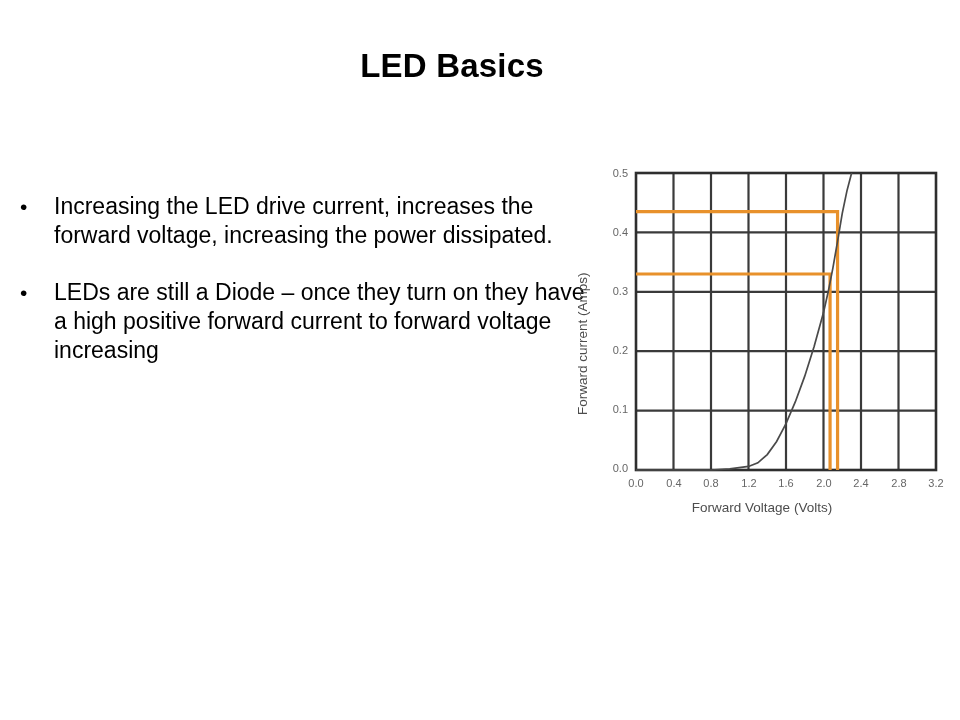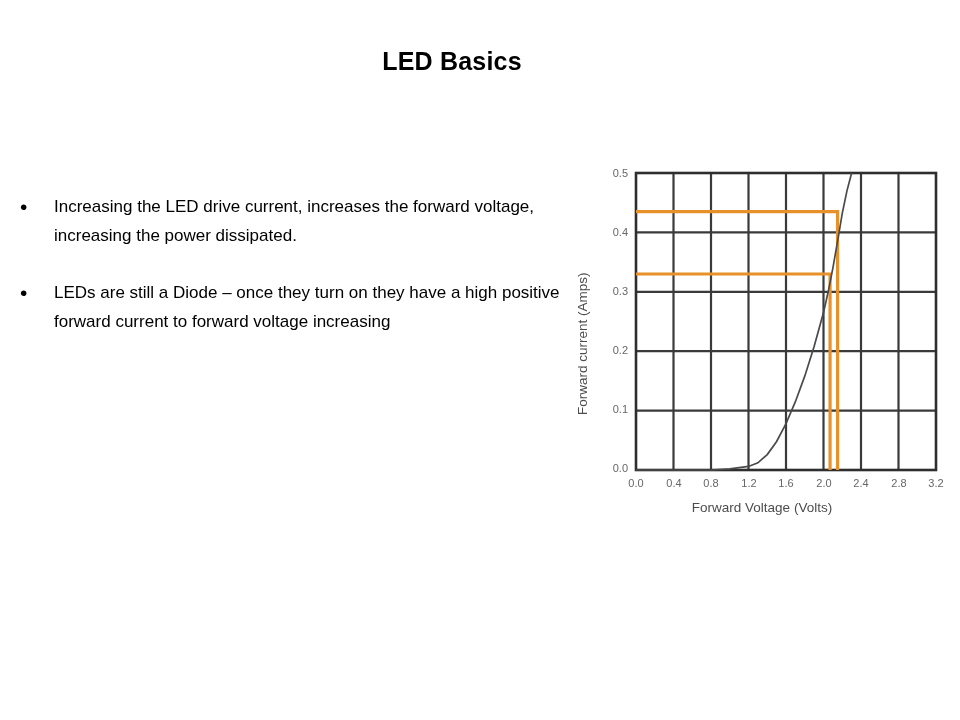--- a/index.html
+++ b/index.html
@@ -17,21 +17,21 @@
     color: #000000;
   }
 
   
   #slide-title {
     position: absolute;
     left: 0;
     top: 47px;
     width: 904px;
     text-align: center;
-    font-size: 25px;
+    font-size: 33px;
     font-weight: bold;
     letter-spacing: 0.2px;
     color: #000000;
   }
 
   
   #bullet-list {
     position: absolute;
     left: 16px;
     top: 192px;
@@ -46,21 +46,21 @@
     flex: 0 0 auto;
     width: 34px;
     font-size: 21px;
     line-height: 29px;
     text-align: left;
     padding-left: 4px;
     color: #000000;
   }
   .bullet-text {
     flex: 1 1 auto;
-    font-size: 17px;
+    font-size: 23px;
     line-height: 29px;
     color: #000000;
     white-space: pre-line;
   }
 
   
   #chart-figure {
     position: absolute;
     left: 570px;
     top: 150px;

